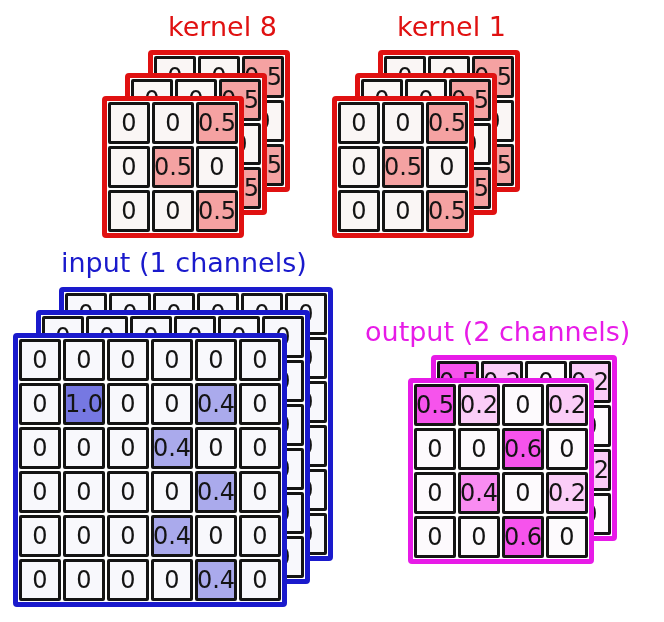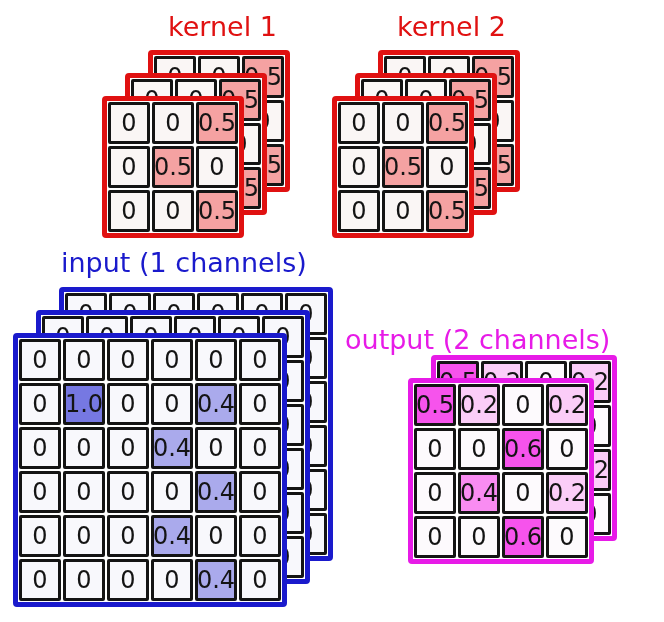--- a/index.html
+++ b/index.html
@@ -18,21 +18,21 @@
   .title {
     position: absolute;
     font-size: 27px;
     line-height: 30px;
     white-space: nowrap;
     font-weight: normal;
   }
   [data-name="kernel1-title"] { left: 168px; top: 12px; color: #e01111; }
   [data-name="kernel2-title"] { left: 397px; top: 12px; color: #e01111; }
   [data-name="input-title"]   { left: 61px;  top: 248px; color: #1a1acc; }
-  [data-name="output-title"]  { left: 345px; top: 317px; color: #e71be7; margin-top: 8px; }
+  [data-name="output-title"]  { left: 365px; top: 317px; color: #e71be7; }
 
   .stack {
     position: absolute;
   }
   [data-matrix="kernel1"] { left: 102px; top: 96px; }
   [data-matrix="kernel2"] { left: 332px; top: 96px; }
   [data-matrix="input"]   { left: 13px;  top: 333px; }
   [data-matrix="output"]  { left: 408px; top: 378px; }
 
   .layer {
@@ -58,22 +58,22 @@
     color: #141414;
     overflow: visible;
     white-space: nowrap;
   }
 </style>
 </head>
 <body>
 
 <div id="canvas" data-name="convolution-diagram">
 
-  <div class="title" data-name="kernel1-title">kernel 1</div>
-  <div class="title" data-name="kernel2-title">kernel 2</div>
+  <div class="title" data-name="kernel1-title">kernel 8</div>
+  <div class="title" data-name="kernel2-title">kernel 1</div>
   <div class="title" data-name="input-title">input (1 channels)</div>
   <div class="title" data-name="output-title">output (2 channels)</div>
 
   <div class="stack" data-matrix="kernel1" data-name="kernel1-stack">
       <div class="layer" data-name="kernel1-layer-3" style="left: 46px; top: -46px; z-index: 1; border-color: rgb(224, 17, 17); grid-template-columns: repeat(3, 42px);">
         <div class="cell" data-name="kernel1-cell" style="background: rgb(250, 246, 245);">0</div>
         <div class="cell" data-name="kernel1-cell" style="background: rgb(250, 246, 245);">0</div>
         <div class="cell" data-name="kernel1-cell" style="background: rgb(245, 162, 162);">0.5</div>
         <div class="cell" data-name="kernel1-cell" style="background: rgb(250, 246, 245);">0</div>
         <div class="cell" data-name="kernel1-cell" style="background: rgb(245, 162, 162);">0.5</div>

